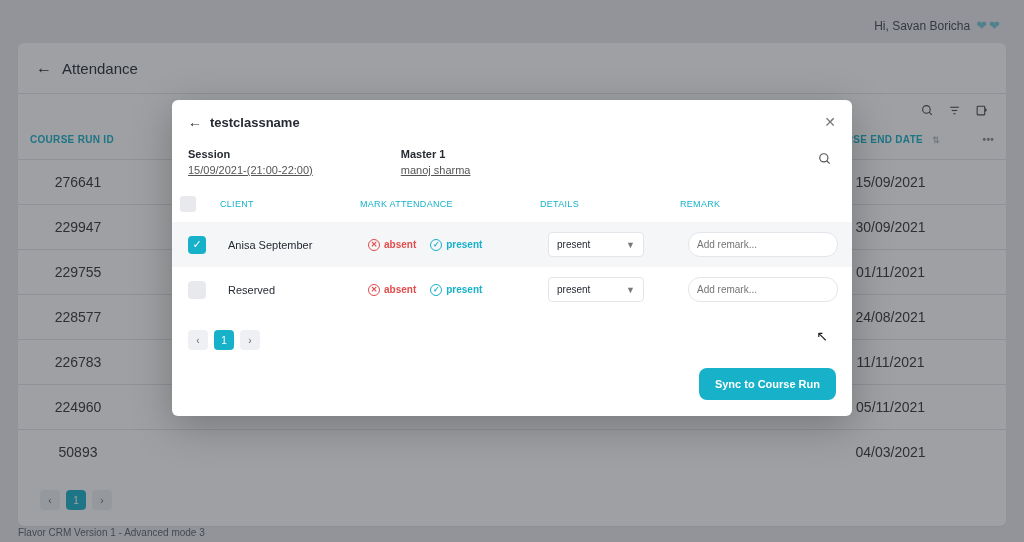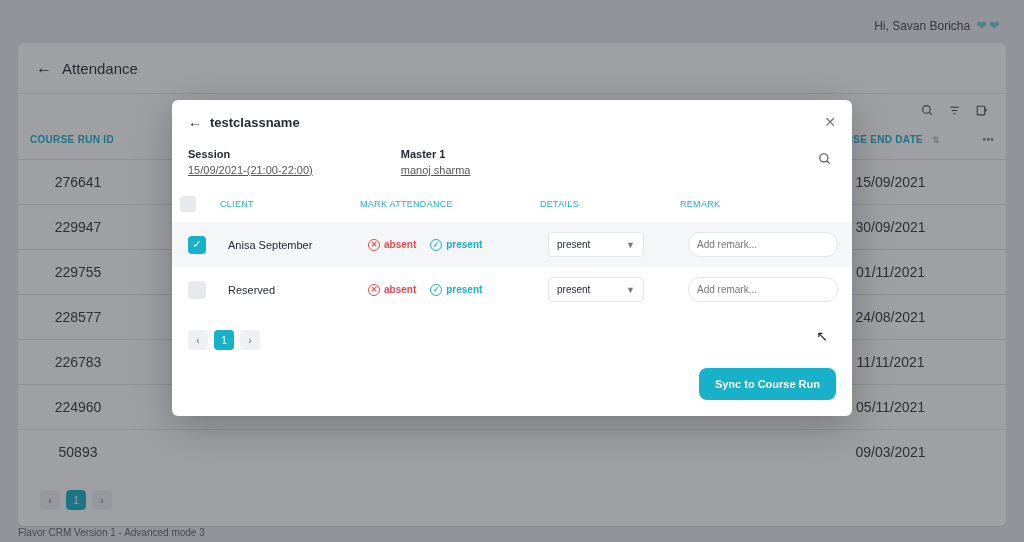--- a/index.html
+++ b/index.html
@@ -157,21 +157,21 @@
           </tr>
         <tr>
             <td>224960</td>
             <td></td>
             <td>05/11/2021</td>
             <td></td>
           </tr>
         <tr>
             <td>50893</td>
             <td></td>
-            <td>09/03/2021</td>
+            <td>04/03/2021</td>
             <td></td>
           </tr>
       </tbody>
     </table>
 
     <div class="pager">
       <div class="pg-btn">‹</div>
       <div class="pg-btn pg-active">1</div>
       <div class="pg-btn">›</div>
     </div>

